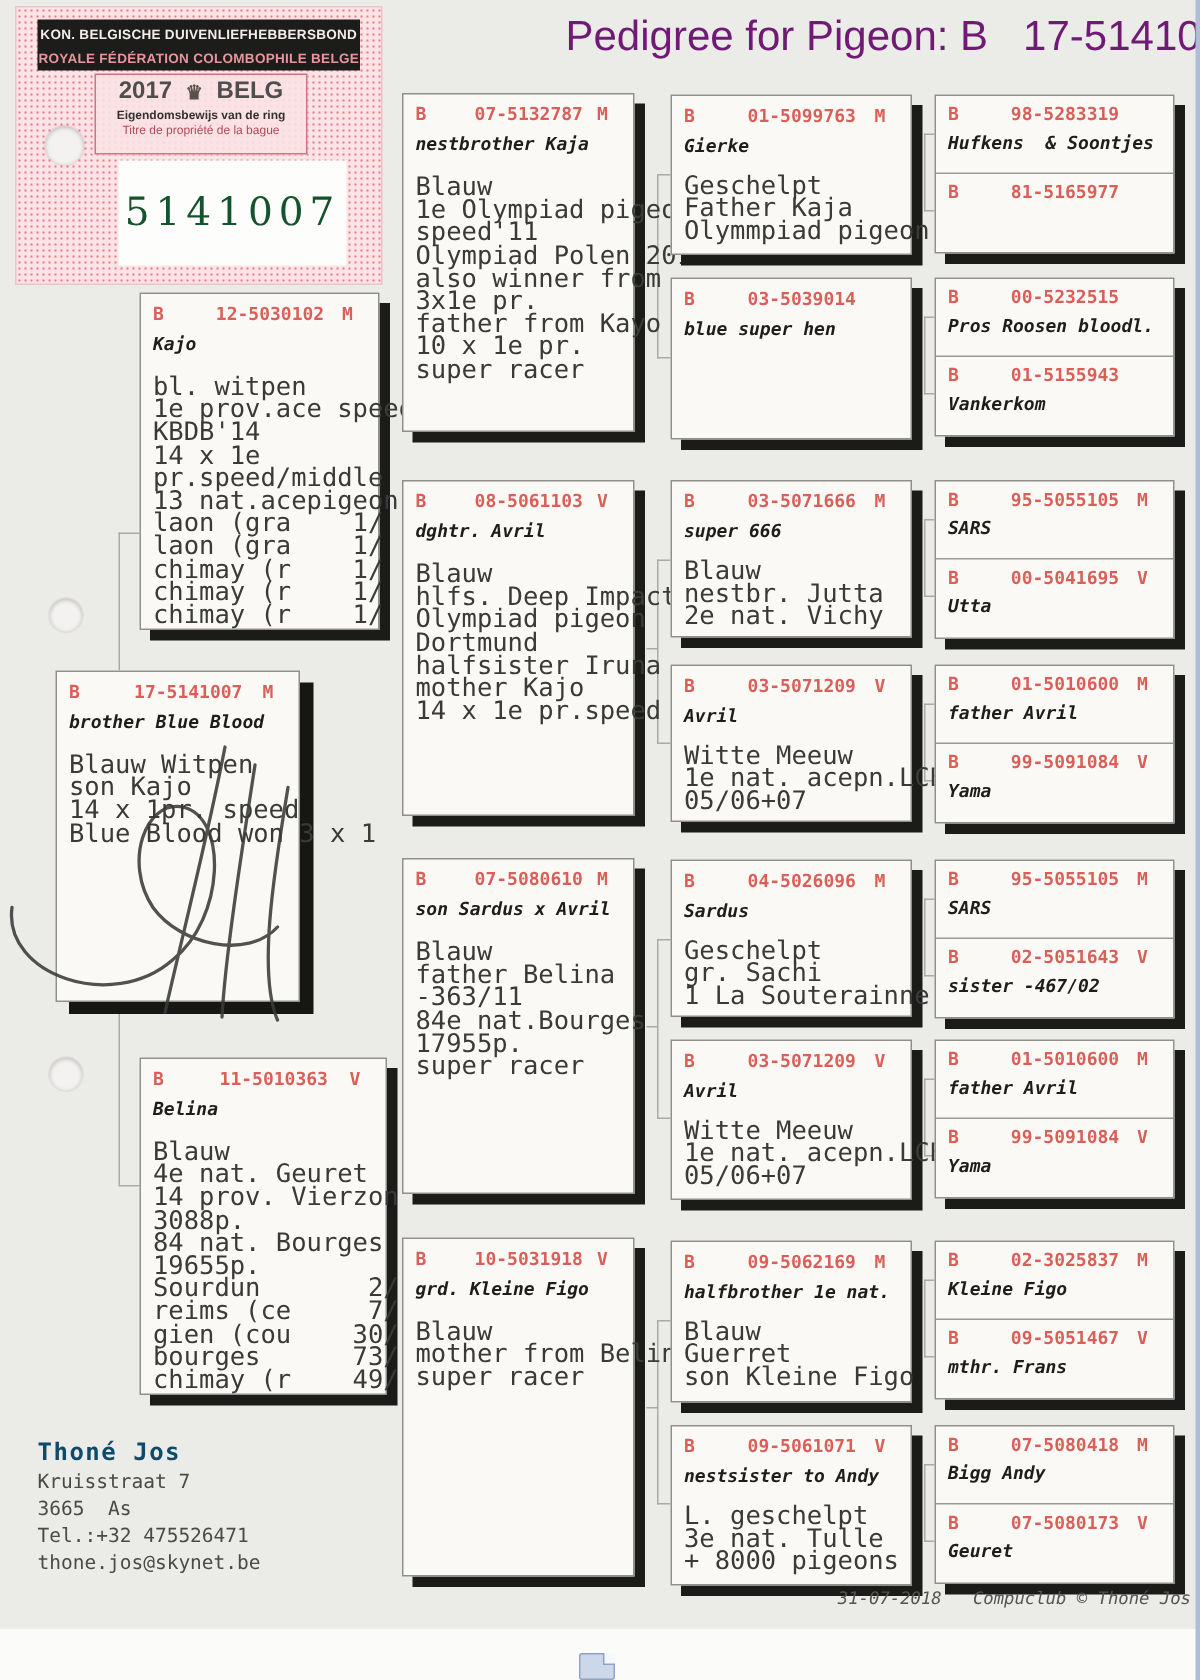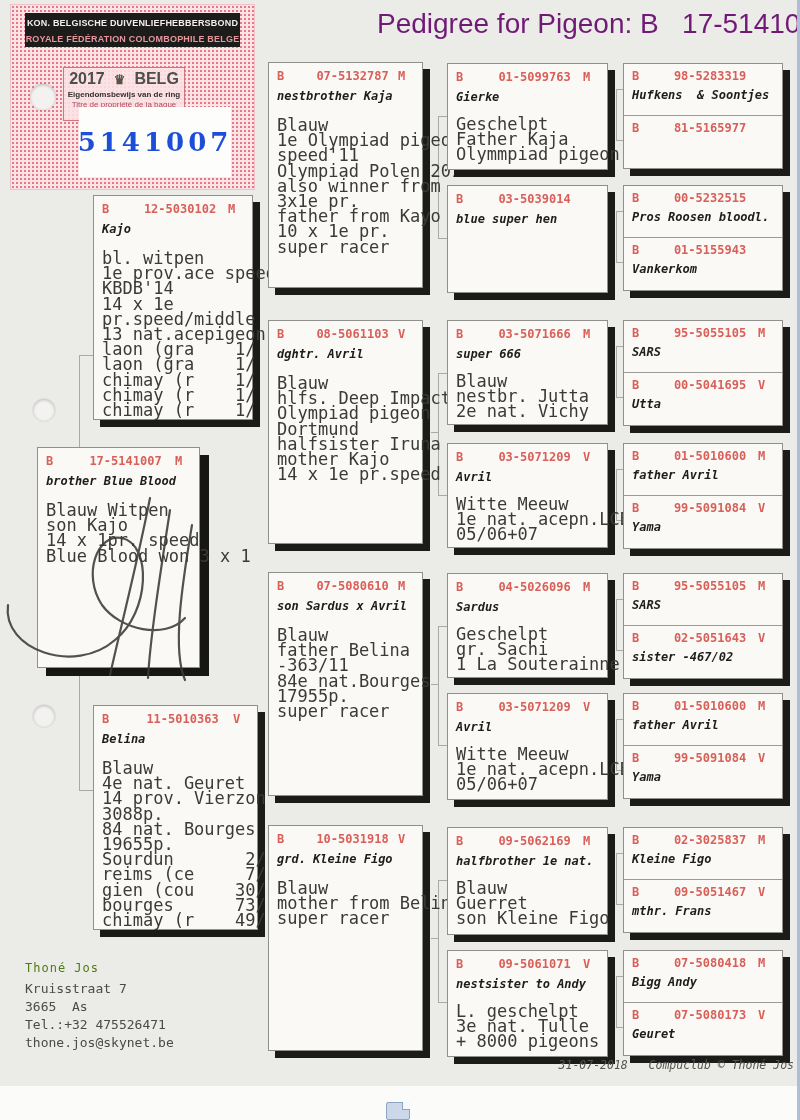--- a/index.html
+++ b/index.html
@@ -33,35 +33,35 @@
   
   .stamp{position:absolute;left:10px;top:4px;width:243px;height:184px;
          background-color:#fbe3e6;border:1px solid #eec3c8;
          background-image:radial-gradient(#e47a88 27%,rgba(0,0,0,0) 30%);
          background-size:4px 4px;}
   .stamp-banner{position:absolute;left:14px;top:8px;width:215px;height:34px;background:#1c1c1b;
                 text-align:center;font-family:"Liberation Sans",sans-serif;font-weight:bold;
                 font-size:9px;line-height:16px;letter-spacing:0.2px;padding-top:2px;box-sizing:border-box;}
   .stamp-banner .l1{color:#f3eeec;}
   .stamp-banner .l2{color:#e8959c;}
-  .stamp-panel{position:absolute;left:52px;top:62px;width:122px;height:54px;
+  .stamp-panel{position:absolute;left:52px;top:44px;width:142px;height:54px;
                background:rgba(250,225,228,0.9);border:1px solid #cf7580;box-sizing:border-box;
                text-align:center;font-family:"Liberation Sans",sans-serif;}
   .stamp-year-row{display:flex;justify-content:center;align-items:center;gap:9px;
                   font-size:16px;font-weight:bold;color:#4e4e4c;margin-top:2px;}
   .crown{font-size:13px;color:#5a5248;}
   .stamp-small1{font-size:8px;font-weight:bold;color:#33312f;line-height:10px;margin-top:2px;}
   .stamp-small2{font-size:8px;color:#b0485a;line-height:10px;}
   .stamp-numbox{position:absolute;left:68px;top:102px;width:152px;height:70px;background:#fdfdfb;
                 display:flex;align-items:center;justify-content:center;}
-  .stamp-num{font-family:"DejaVu Serif",serif;font-weight:bold;font-size:26px;
-             letter-spacing:4px;color:#1d4ed8;}
+  .stamp-num{font-family:"DejaVu Serif",serif;font-weight:normal;font-size:26px;
+             letter-spacing:4px;color:#14532d;}
   
   .owner{position:absolute;left:25px;top:956px;}
-  .owner-name{font-weight:normal;font-size:12px;color:#4d7c0f;letter-spacing:1px;line-height:24px;}
+  .owner-name{font-weight:bold;font-size:16px;color:#0c4a6e;letter-spacing:1px;line-height:24px;}
   .owner-line{font-size:13px;color:#4a4a47;line-height:18px;white-space:pre;}
   .footer{position:absolute;right:6px;top:1058px;font-style:italic;font-size:11.5px;
           color:#55554f;white-space:pre;}
   .signature{position:absolute;left:0px;top:490px;pointer-events:none;}
   .edge-strip{position:absolute;right:0;top:0;width:3px;height:1120px;background:#afbdd8;}
   .bottom-band{position:absolute;left:0;top:1086px;width:800px;height:34px;background:#fbfbf9;}
   .doc-icon{position:absolute;left:386px;top:1102px;width:22px;height:16px;background:#ccd7e9;
             border:1px solid #8fa3c4;border-radius:2px;}
   .doc-icon:after{content:"";position:absolute;right:-1px;top:-1px;width:7px;height:7px;
                   background:#f5f8fc;border-left:1px solid #8fa3c4;border-bottom:1px solid #8fa3c4;}

